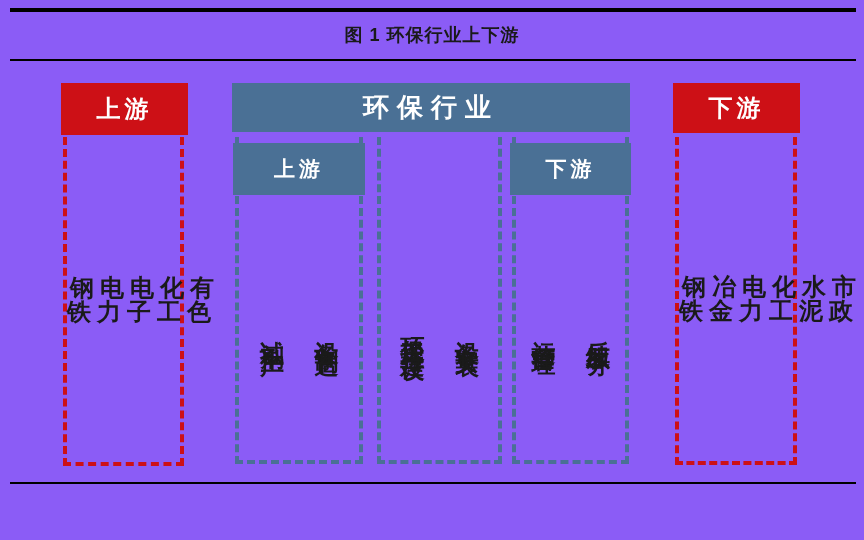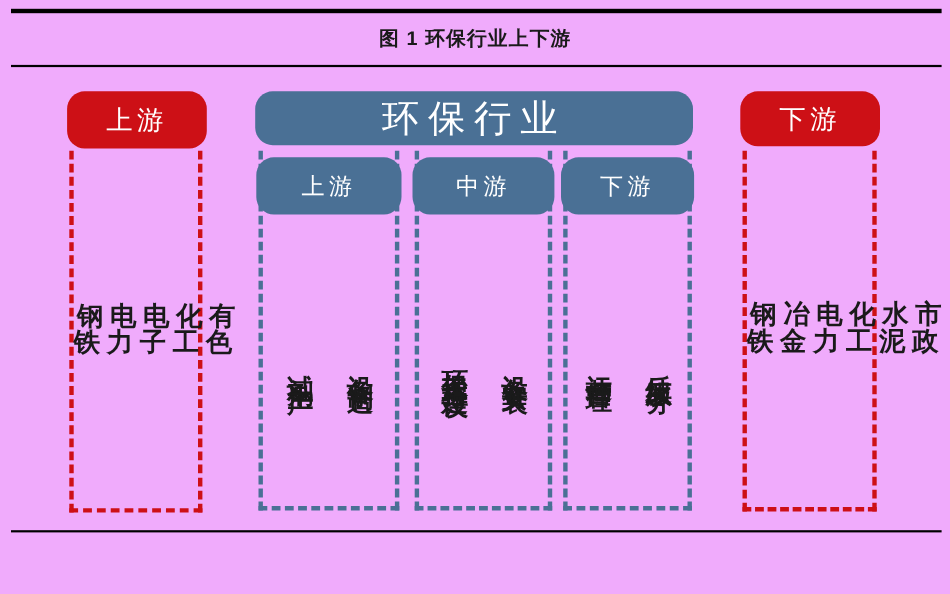--- a/index.html
+++ b/index.html
@@ -5,21 +5,21 @@
   html, body {
     margin: 0;
     padding: 0;
     background: #ffffff;
     font-family: "Liberation Sans", "DejaVu Sans", sans-serif;
   }
   .page {
     position: relative;
     width: 864px;
     height: 540px;
-    background: #f0abfc;
+    background: #8b5cf6;
     overflow: hidden;
   }
   .rule {
     position: absolute;
     left: 10px;
     width: 846px;
     background: var(--rule);
   }
   .rule-top { top: 8px; height: 4px; }
   .rule-mid { top: 59px; height: 2px; }
@@ -42,30 +42,29 @@
     font-size: 16px;
     color: var(--text);
   }
 
   .hdr {
     position: absolute;
     display: flex;
     align-items: center;
     justify-content: center;
     color: #ffffff;
-    font-weight: normal;
-    border-radius: 16px;
+    font-weight: bold;
   }
   .hdr-red { background: var(--red); font-size: 24px; letter-spacing: 4px; }
   .hdr-blue { background: var(--blue); }
 
   .left-header  { left: 61px;  top: 83px; width: 127px; height: 52px; }
   .right-header { left: 673px; top: 83px; width: 127px; height: 50px; }
   .main-header  { left: 232px; top: 83px; width: 398px; height: 49px;
-                  font-size: 34px; letter-spacing: 8px; }
+                  font-size: 26px; letter-spacing: 8px; }
   .seg-header   { font-size: 21px; letter-spacing: 4px; z-index: 3; }
   .seg0-header  { left: 233px; top: 143px; width: 132px; height: 52px; }
   .seg1-header  { left: 375px; top: 143px; width: 129px; height: 52px; }
   .seg2-header  { left: 510px; top: 143px; width: 121px; height: 52px; }
 
   .dashed-box {
     position: absolute;
     box-sizing: border-box;
     border-style: dashed;
     border-width: 4px;
@@ -143,21 +142,20 @@
   <div class="hdr hdr-blue main-header">环保行业</div>
 
   <div class="dashed-box box-blue seg0-box"></div>
   <div class="hdr hdr-blue seg-header seg0-header">上游</div>
   <div class="seg-content seg0-content">
     <span class="vtext">试剂生产</span>
     <span class="vtext">设备制造</span>
   </div>
 
   <div class="dashed-box box-blue seg1-box"></div>
-  <div class="hdr hdr-blue seg-header seg1-header">中游</div>
   <div class="seg-content seg1-content">
     <span class="vtext">环保工程建设</span>
     <span class="vtext">设备安装</span>
   </div>
 
   <div class="dashed-box box-blue seg2-box"></div>
   <div class="hdr hdr-blue seg-header seg2-header">下游</div>
   <div class="seg-content seg2-content">
     <span class="vtext">运营管理</span>
     <span class="vtext">后续服务</span>

